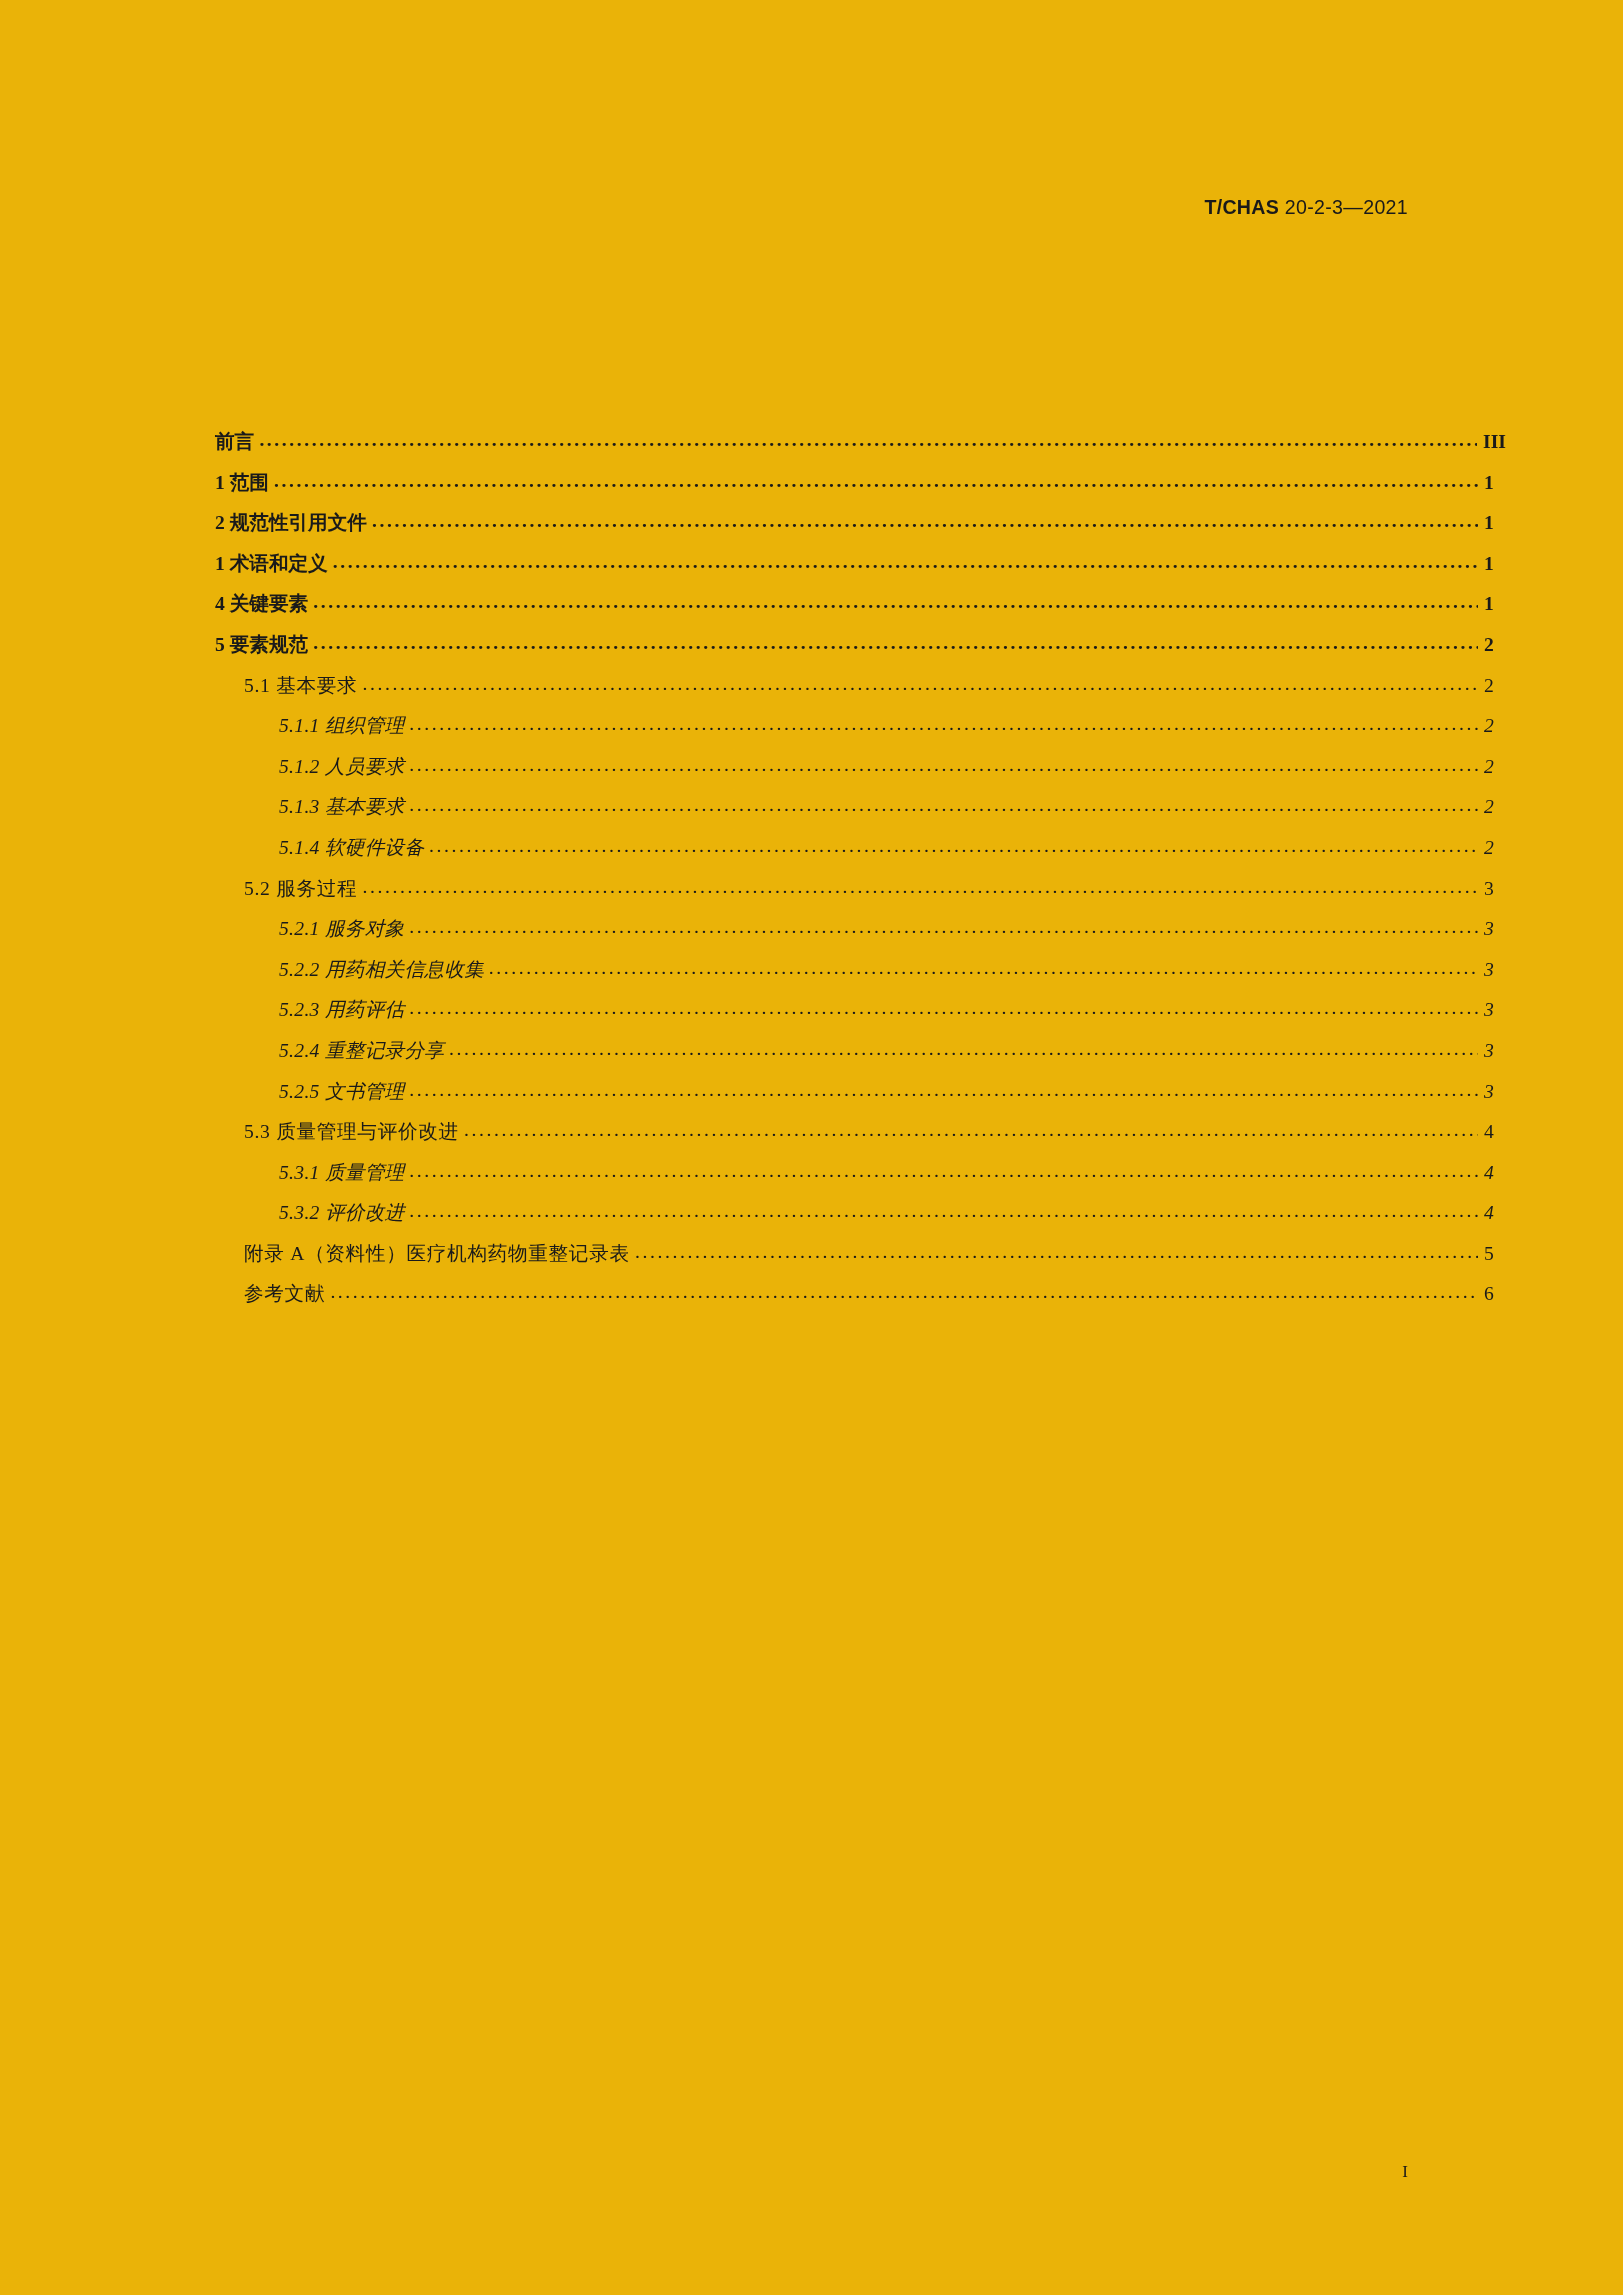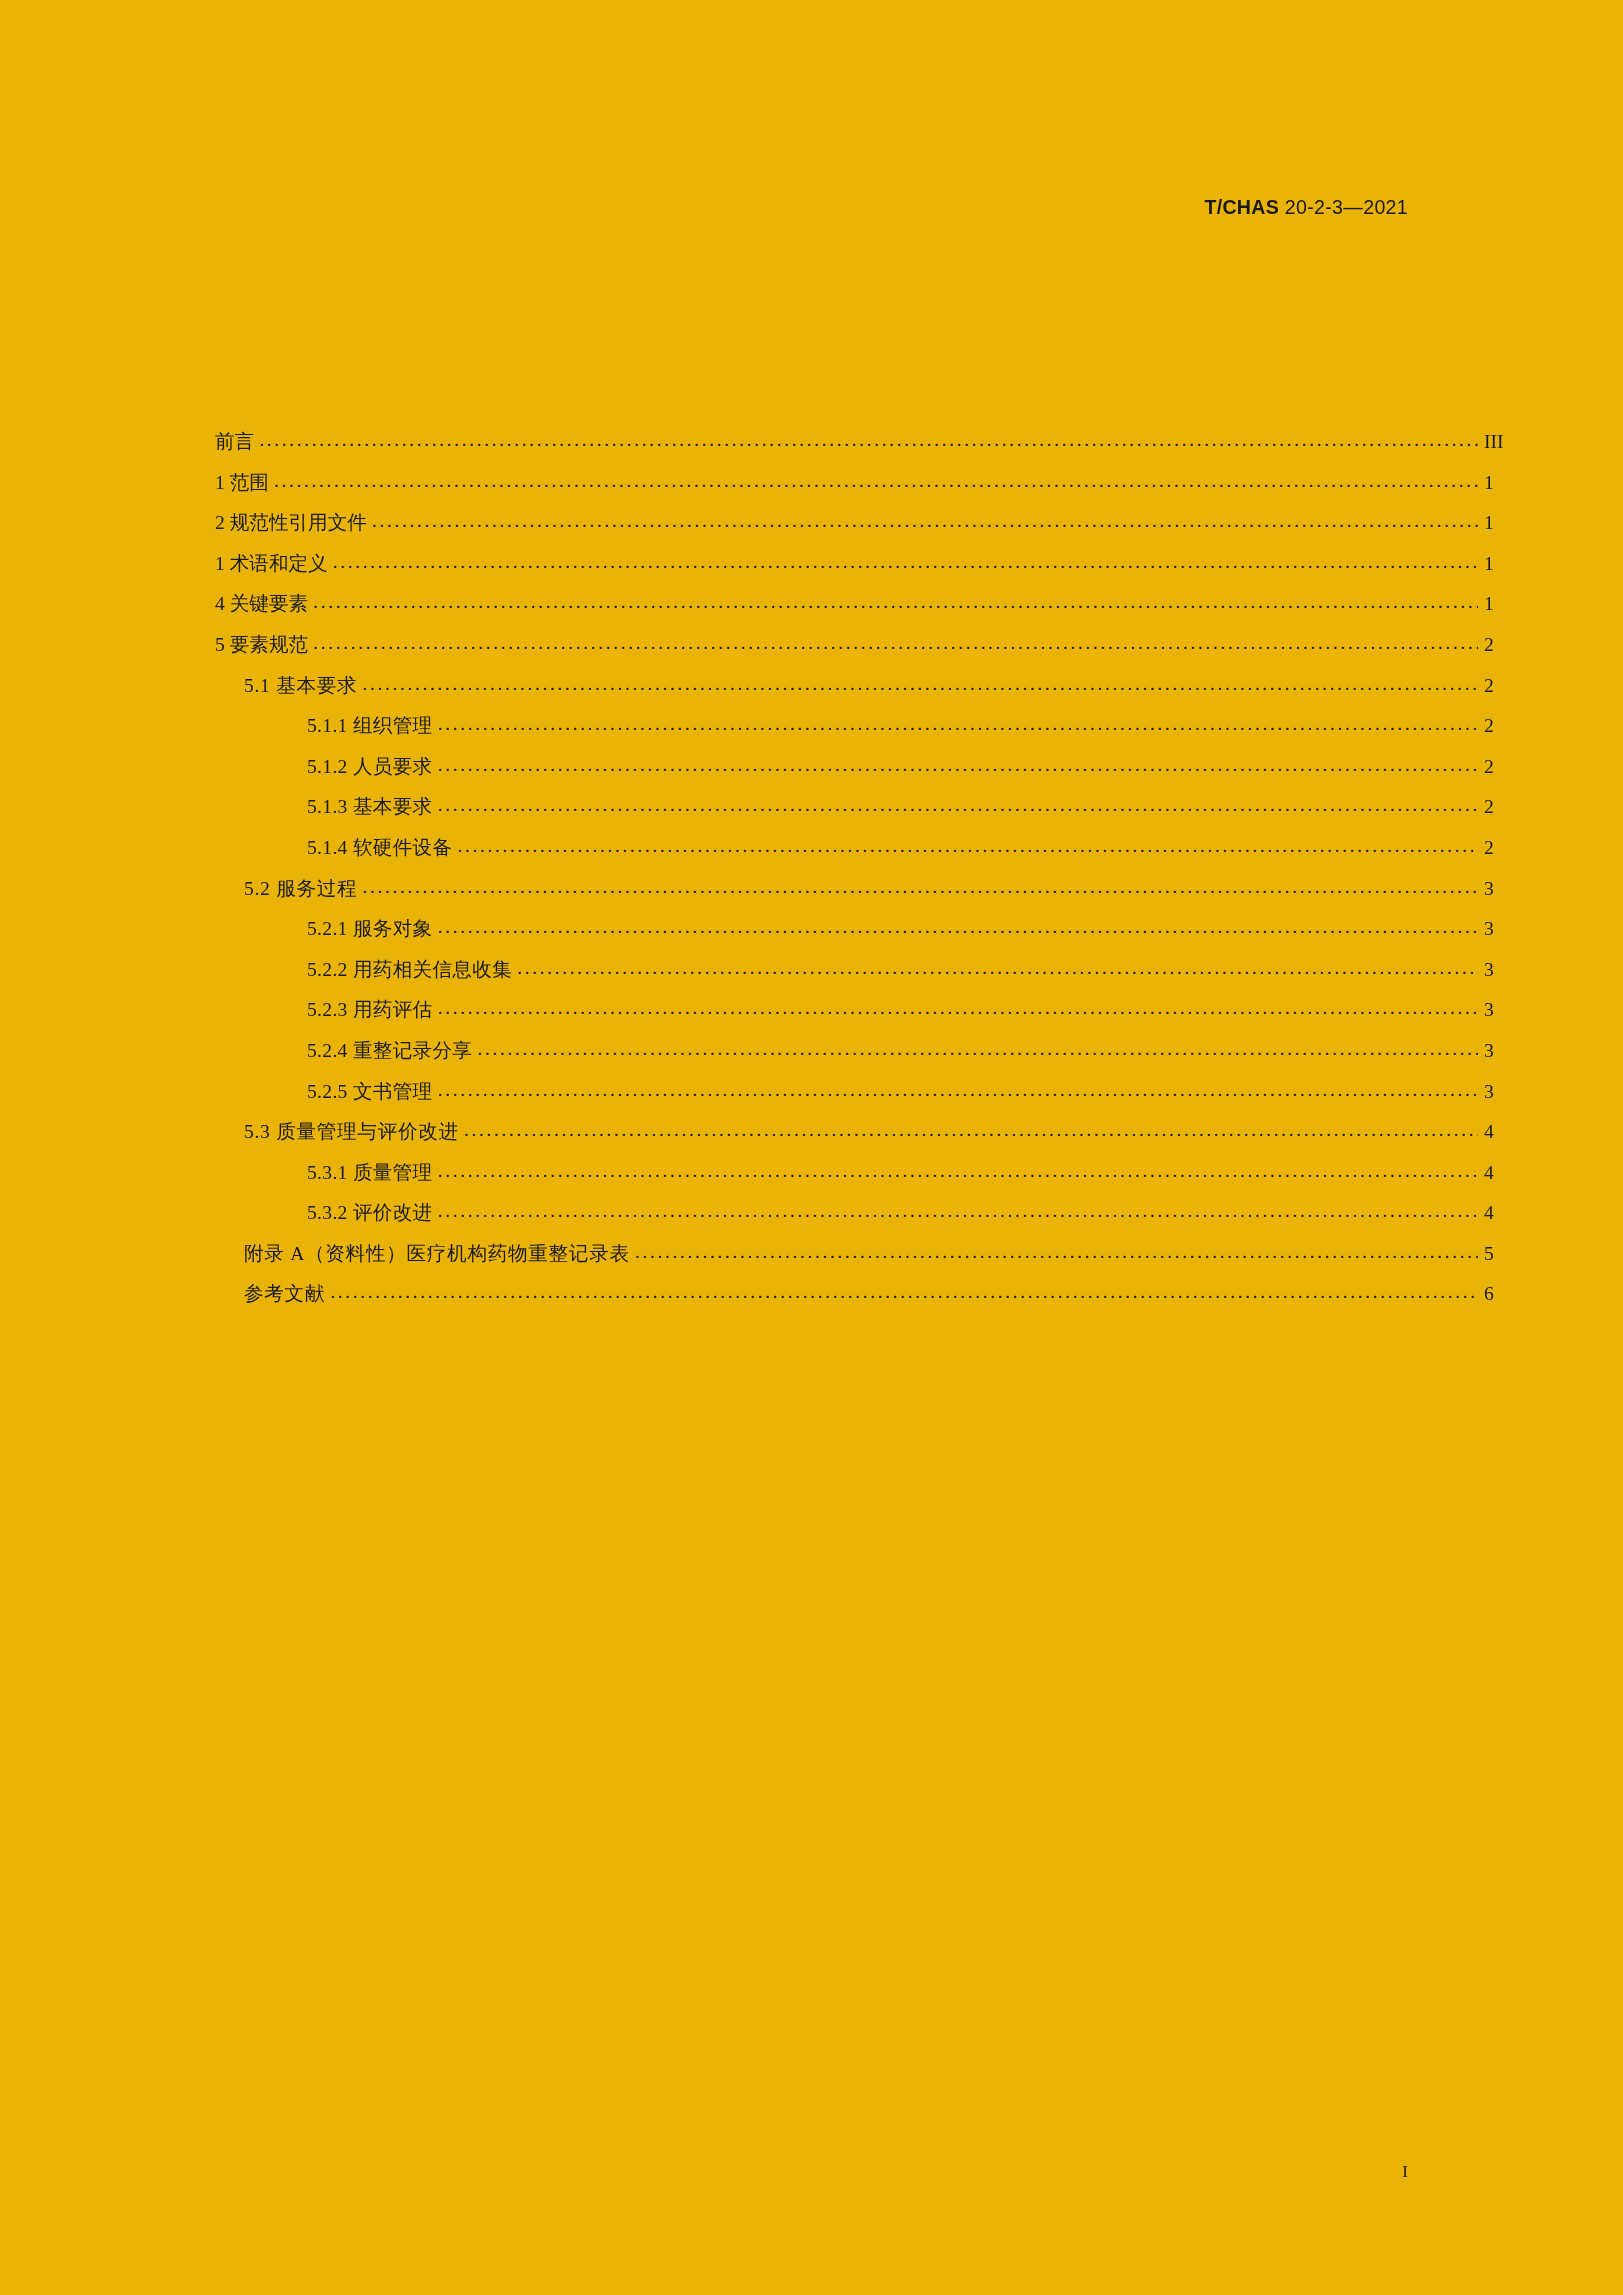--- a/index.html
+++ b/index.html
@@ -66,23 +66,23 @@
     letter-spacing: 2.6px;
     color: #1a1a1a;
     transform: translateY(-2px);
   }
   .toc-row .pageno {
     flex: 0 0 auto;
     padding-left: 6.5px;
     min-width: 22px;
   }
   
-  .lvl0 { margin-left: 0px; }
+  .lvl0 { margin-left: 0px; font-weight: bold; }
   .lvl1 { margin-left: 29px; }
-  .lvl2 { margin-left: 92px; }
+  .lvl2 { margin-left: 64px; font-style: italic; }
 
   .toc-row.lvl1 .label { letter-spacing: 0.7px; }
   .toc-row.lvl2 .label { letter-spacing: 0.3px; }
 
   .footer-page {
     position: absolute;
     bottom: 113px;
     right: 215px;
     font-family: "Liberation Serif", "DejaVu Serif", serif;
     font-size: 17px;

